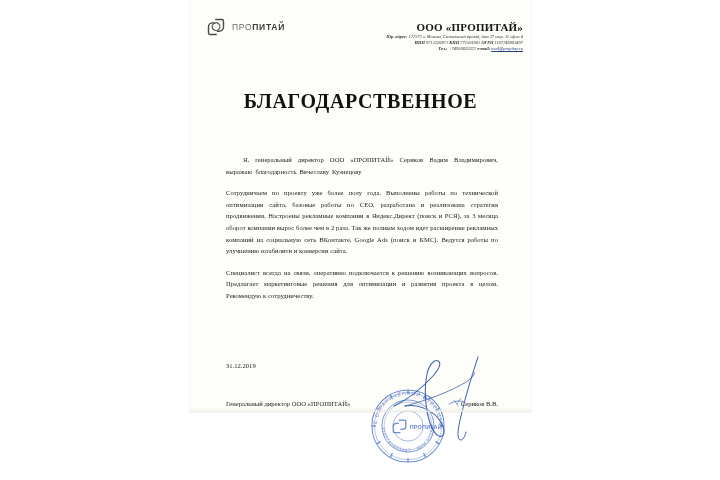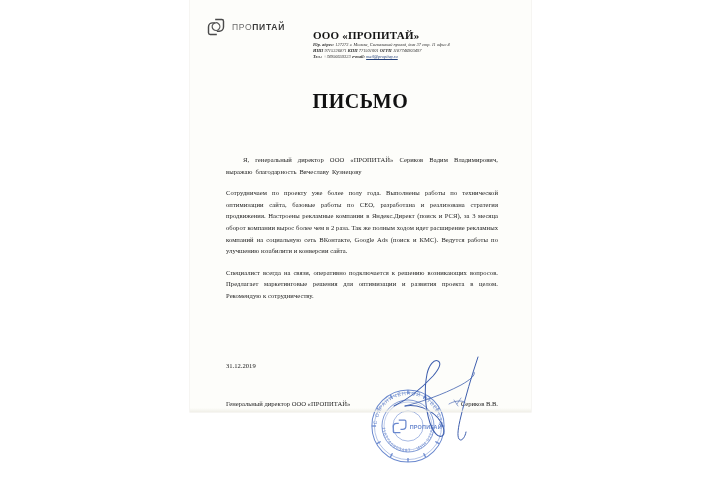--- a/index.html
+++ b/index.html
@@ -64,23 +64,23 @@
     letter-spacing: 0.7px;
     color: #3b3b3b;
     white-space: nowrap;
   }
   .brand-word b { font-weight: 700; }
   .brand-word span.light { font-weight: 400; color: #6a6a6a; }
 
   .company-block {
     position: absolute;
     right: 8px;
-    top: 16px;
+    top: 8px;
     width: 210px;
-    text-align: left;
+    text-align: right;
   }
   .company-name {
     font-family: "Liberation Serif", serif;
     font-weight: 700;
     font-size: 11px;
     color: #141414;
     letter-spacing: 0.2px;
     line-height: 13px;
     white-space: nowrap;
   }
@@ -219,21 +219,21 @@
         <div class="req-line">
           <span class="lbl">Тел.:</span>
           <span>+74956659323</span>
           <span class="lbl">e-mail:</span>
           <span class="mail">mail@propitay.ru</span>
         </div>
       </div>
     </div>
 
     <div class="doc-title">
-      <span class="l2">ПИСЬМО</span>
+      <span>БЛАГОДАРСТВЕННОЕ</span>
     </div>
 
     <div class="body-text">
       <p class="para lead lead-wide">Я, генеральный директор ООО «ПРОПИТАЙ» Сериков Вадим Владимирович, выражаю благодарность Вячеславу Кузнецову</p>
       <p class="para">Сотрудничаем по проекту уже более полу года. Выполнены работы по технической оптимизации сайта, базовые работы по СЕО, разработана и реализована стратегия продвижения. Настроены рекламные компании в Яндекс.Директ (поиск и РСЯ), за 3 месяца оборот компании вырос более чем в 2 раза. Так же полным ходом идет расширение рекламных компаний на социальную сеть ВКонтакте, Google Ads (поиск и КМС). Ведутся работы по улучшению юзабилити и конверсии сайта.</p>
       <p class="para">Специалист всегда на связи, оперативно подключается к решению возникающих вопросов. Предлагает маркетинговые решения для оптимизации и развития проекта в целом. Рекомендую к сотрудничеству.</p>
     </div>
 
     <div class="date-line">31.12.2019</div>
 

